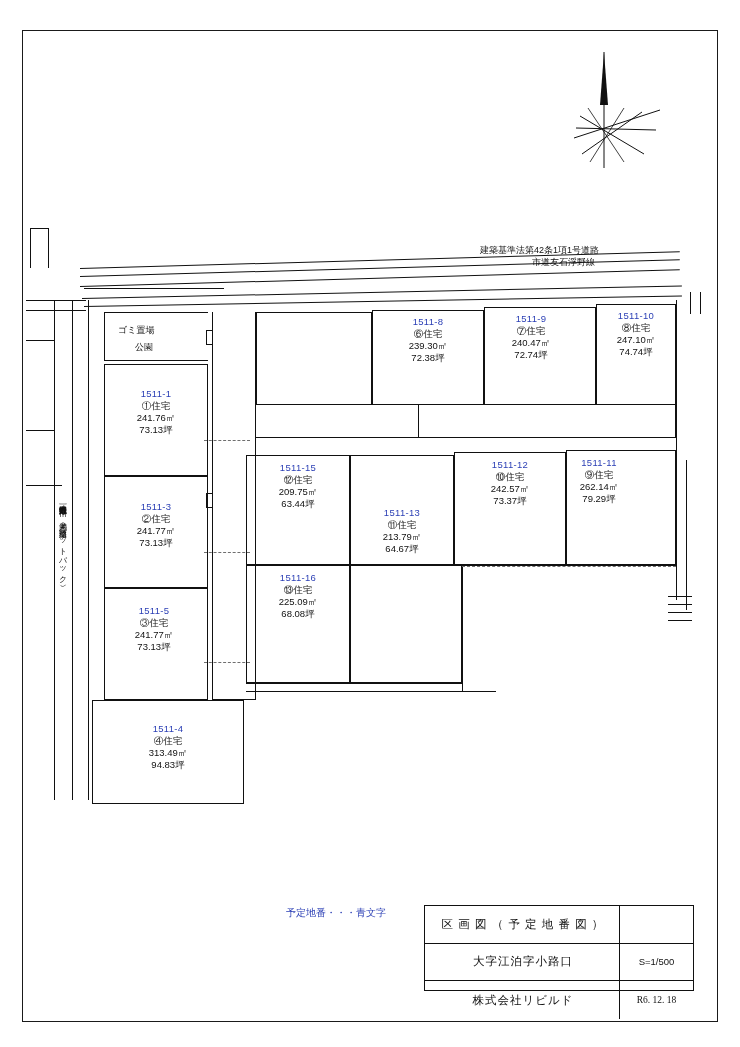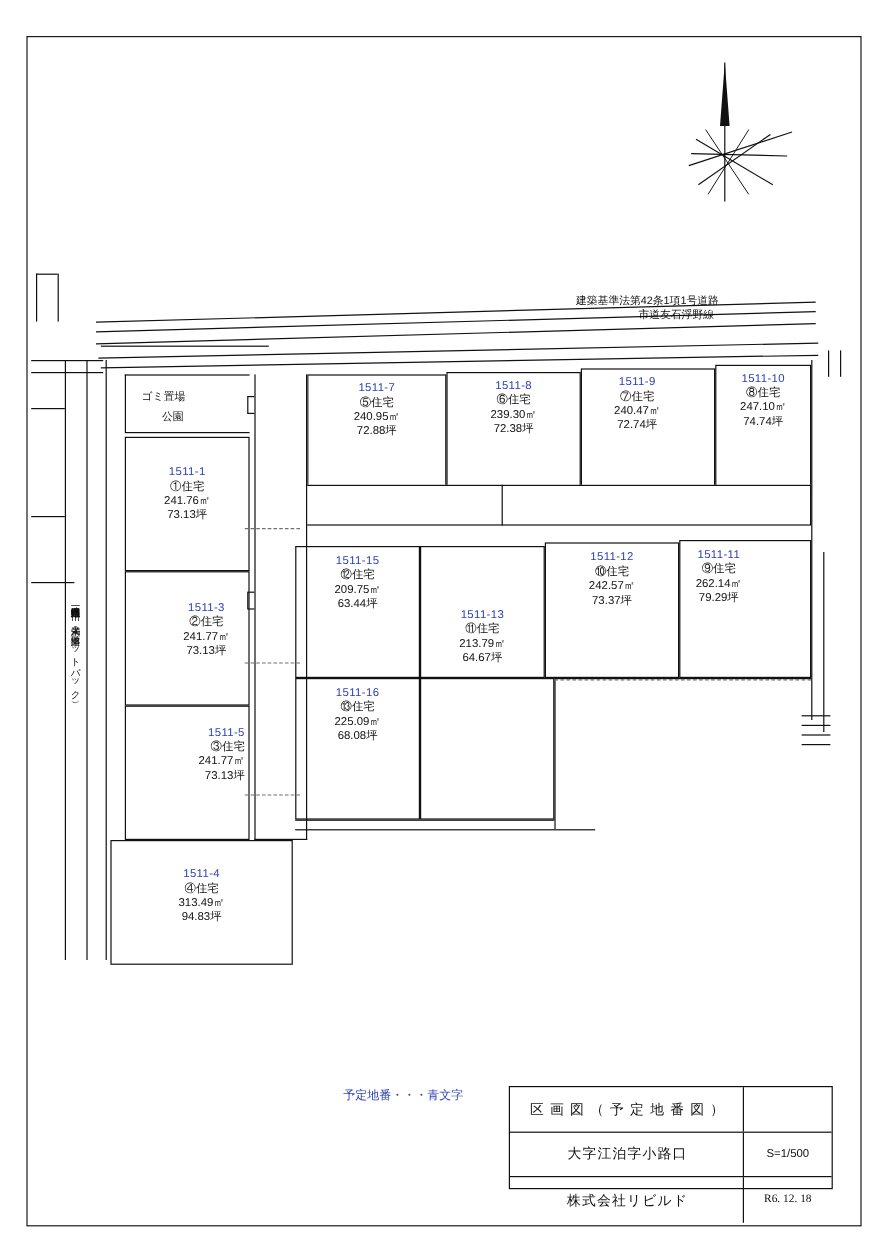--- a/index.html
+++ b/index.html
@@ -80,26 +80,20 @@
   <div class="thin" style="left:104px;top:312px;width:1px;height:48px;"></div>
   <div class="thin" style="left:104px;top:360px;width:104px;height:1px;"></div>
   <div class="note" style="left:118px;top:324px;">ゴミ置場</div>
   <div class="note" style="left:135px;top:341px;">公園</div>
 
   <div class="wbox" style="left:206px;top:330px;width:30px;height:15px;line-height:15px;">6.0</div>
   <div class="wbox" style="left:206px;top:493px;width:30px;height:15px;line-height:15px;">6.0</div>
   <div class="wbox" style="left:402px;top:406px;width:16px;height:28px;display:flex;align-items:center;justify-content:center;">6.0</div>
 
   <div class="lot" style="left:256px;top:312px;width:116px;height:100px;"></div>
-  <div class="lotlabel" style="left:256px;top:318px;width:116px;">
-    <div class="lotno">1511-7</div>
-    <div class="lotuse">⑤住宅</div>
-    <div class="lotarea">240.95㎡</div>
-    <div class="lottsubo">72.88坪</div>
-  </div>
 
   <div class="lot" style="left:372px;top:310px;width:112px;height:102px;"></div>
   <div class="lotlabel" style="left:372px;top:316px;width:112px;">
     <div class="lotno">1511-8</div>
     <div class="lotuse">⑥住宅</div>
     <div class="lotarea">239.30㎡</div>
     <div class="lottsubo">72.38坪</div>
   </div>
 
   <div class="lot" style="left:484px;top:307px;width:112px;height:105px;"></div>
@@ -120,29 +114,29 @@
 
   <div class="lot" style="left:104px;top:364px;width:104px;height:112px;"></div>
   <div class="lotlabel" style="left:104px;top:388px;width:104px;">
     <div class="lotno">1511-1</div>
     <div class="lotuse">①住宅</div>
     <div class="lotarea">241.76㎡</div>
     <div class="lottsubo">73.13坪</div>
   </div>
 
   <div class="lot" style="left:104px;top:476px;width:104px;height:112px;"></div>
-  <div class="lotlabel" style="left:104px;top:501px;width:104px;padding-left:16px;">
+  <div class="lotlabel" style="left:104px;top:501px;width:104px;">
     <div class="lotno">1511-3</div>
     <div class="lotuse">②住宅</div>
     <div class="lotarea">241.77㎡</div>
     <div class="lottsubo">73.13坪</div>
   </div>
 
   <div class="lot" style="left:104px;top:588px;width:104px;height:112px;"></div>
-  <div class="lotlabel" style="left:104px;top:605px;width:100px;text-align:right;">
+  <div class="lotlabel" style="left:104px;top:605px;width:100px;">
     <div class="lotno">1511-5</div>
     <div class="lotuse">③住宅</div>
     <div class="lotarea">241.77㎡</div>
     <div class="lottsubo">73.13坪</div>
   </div>
 
   <div class="lot" style="left:92px;top:700px;width:152px;height:104px;"></div>
   <div class="lotlabel" style="left:92px;top:723px;width:152px;">
     <div class="lotno">1511-4</div>
     <div class="lotuse">④住宅</div>

